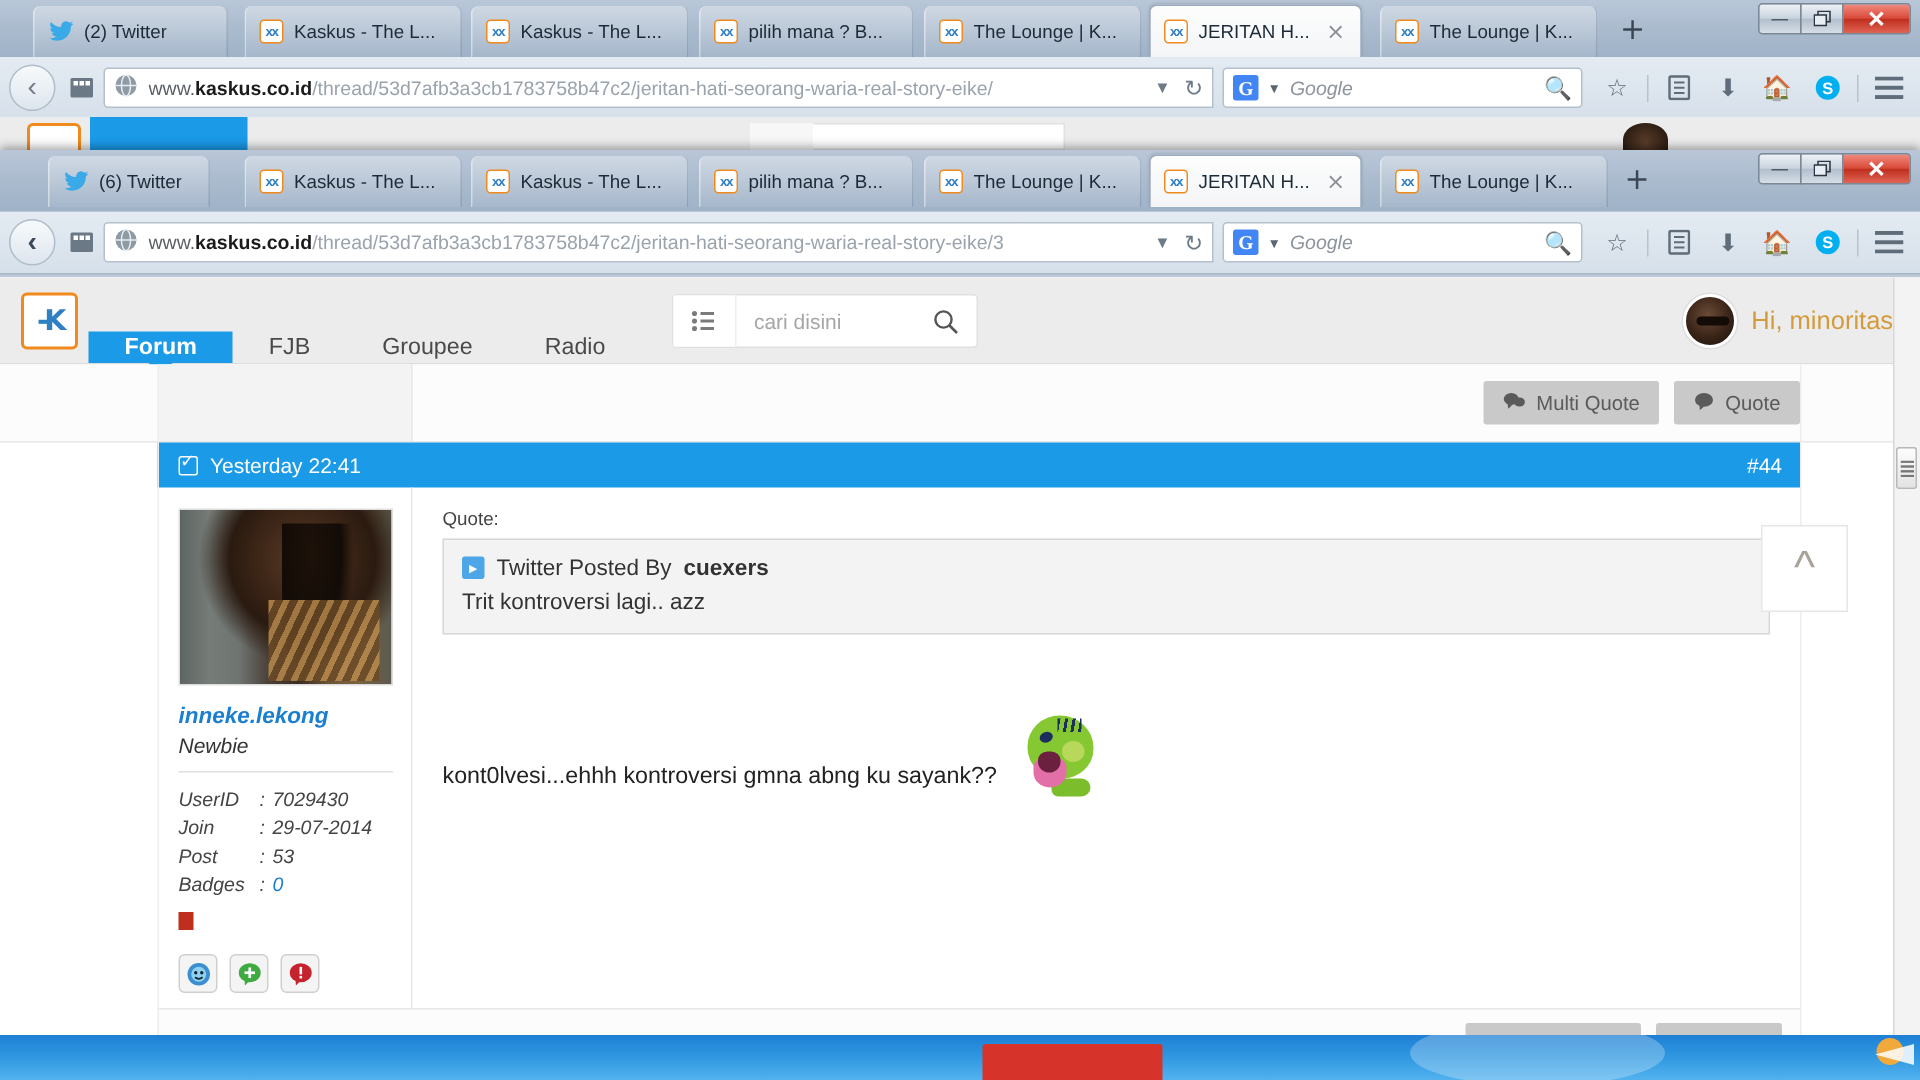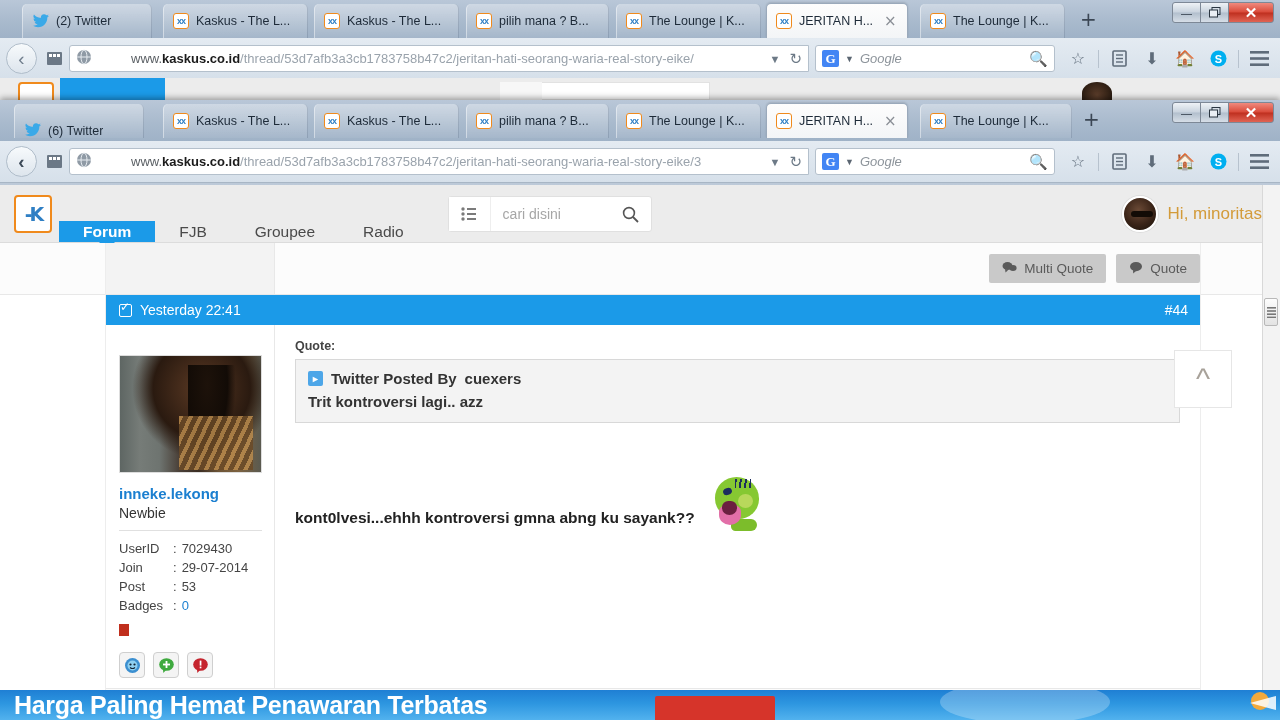--- a/index.html
+++ b/index.html
@@ -125,21 +125,21 @@
     border-radius: 3px 0 0 3px;
     display: flex; align-items: center;
     padding: 0 6px;
     gap: 7px;
     font-size: 13px;
     min-width: 0;
     margin-right: 6px;
   }
   .url-text { color: #9aa3ac; white-space: nowrap; overflow: hidden; flex: 1 1 auto; }
   .url-text b { color: #1b1b1b; font-weight: bold; }
-  .url-text .host-pre { color: #5a5f64; margin-left: 32px; }
+  .url-text .host-pre { color: #5a5f64; }
   .url-right { display: flex; align-items: center; gap: 9px; color: #6d7a87; flex: 0 0 auto; }
   .searchbox {
     width: 240px; height: 27px;
     background: #fff; border: 1px solid #b4c0cc; border-radius: 3px;
     display: flex; align-items: center; padding: 0 6px; gap: 6px;
     font-size: 13px; color: #8d949b; font-style: italic;
     flex: 0 0 240px;
   }
   .gicon {
     width: 17px; height: 17px; background: #4285f4; color: #fff;
@@ -243,21 +243,22 @@
   }
   .chk:after {
     content: "✓"; position: absolute; left: 0px; top: -4px;
     font-size: 12px; color: #fff; line-height: 1;
   }
 
   .post-body { display: flex; margin-left: 105px; margin-right: 80px; }
   .post-side {
     width: 170px; flex: 0 0 170px;
     border-right: 1px solid #e8e8e8;
-    padding: 30px 12px 10px 14px;
+    padding: 14px 12px 10px 14px;
+    font-style: italic;
   }
   .side-img {
     width: 143px; height: 118px; border: 1px solid #ddd;
     background:
       radial-gradient(ellipse at 58% 28%, #5c3a24 0%, #2a1a10 42%, rgba(0,0,0,0) 60%),
       linear-gradient(to right, #5e6663 0%, #767c78 14%, #6e7470 28%, #4a4038 42%, #3b2d22 56%, #6d5436 70%, #7d6240 84%, #5a5a50 100%);
     position: relative; overflow: hidden;
   }
   .side-img:before {
     content:""; position:absolute; left:48%; top:8%; width:34%; height:86%;
@@ -275,21 +276,21 @@
   .urow .k { width: 54px; flex: 0 0 54px; }
   .urow .v { }
   .redsq { width: 10px; height: 12px; background: #c02f1d; margin-top: 9px; }
   .ubtns { display: flex; gap: 8px; margin-top: 16px; }
   .ubtn {
     width: 26px; height: 26px; border: 1px solid #cfcfcf; border-radius: 4px;
     background: #f4f4f4; display: flex; align-items: center; justify-content: center;
     font-size: 13px; line-height: 1;
   }
 
-  .post-main { flex: 1; padding: 14px 20px 10px 20px; min-width: 0; font-weight: bold; }
+  .post-main { flex: 1; padding: 14px 20px 10px 20px; min-width: 0; }
   .qlabel { font-size: 12.5px; color: #444; margin-bottom: 6px; }
   .quotebox {
     border: 1px solid #d8d8d8; background: #f3f3f3;
     padding: 10px 12px 12px 12px; font-size: 15px; color: #333;
   }
   .qhead { display: flex; align-items: center; gap: 8px; }
   .qarrow {
     width: 15px; height: 15px; background: #4da6e8; border-radius: 2px;
     color: #fff; font-size: 9px; display: flex; align-items: center; justify-content: center;
   }
@@ -552,21 +553,21 @@
 <div class="bgpeek">
   <div class="kl"></div>
   <div class="forum"></div>
   <div class="sbox"></div>
   <div class="sbox2"></div>
   <div class="av"></div>
 </div>
 
 <div class="win" id="win-front" style="top:100px; height:85px; box-shadow:0 -2px 6px rgba(0,0,0,.35);">
   <div class="tabstrip" id="tabstrip-front" style="height:41px;">
-      <div class="tab inactive" style="left: 14px; width: 130px; align-items: flex-end;">
+      <div class="tab inactive" style="left: 32px; width: 108px;">
         <span class="fav-tw">
           <svg width="16" height="14" viewBox="0 0 16 14">
             <path d="M16 1.7a6.5 6.5 0 0 1-1.9.5A3.3 3.3 0 0 0 15.5.4a6.6 6.6 0 0 1-2.1.8A3.3 3.3 0 0 0 7.8 4a9.3 9.3 0 0 1-6.8-3.4 3.3 3.3 0 0 0 1 4.4A3.2 3.2 0 0 1 .5 4.6v.1a3.3 3.3 0 0 0 2.6 3.2 3.3 3.3 0 0 1-1.5.1 3.3 3.3 0 0 0 3.1 2.3A6.6 6.6 0 0 1 0 11.7a9.3 9.3 0 0 0 5 1.5c6 0 9.3-5 9.3-9.3v-.4A6.6 6.6 0 0 0 16 1.7z" fill="#3aa9e8"></path>
           </svg>
         </span>
         <span class="tab-title">(6) Twitter</span>
       </div>
       <div class="tab inactive" style="left: 163px; width: 145px;">
         <span class="favicon">
           <svg width="12" height="12" viewBox="0 0 12 12">
@@ -879,15 +880,14 @@
           <rect y="9.6" width="9" height="1.4" fill="#777"></rect>
         </svg>
     </div>
   </div>
 
   <div class="banner">
     <div class="cloud1"></div>
     <div class="sun"></div>
     <div class="plane"></div>
     <div class="cta"></div>
-    <div class="txt">Harga Paling Hemat Penawaran Terbatas</div>
   </div>
 </div>
 
 </body></html>

